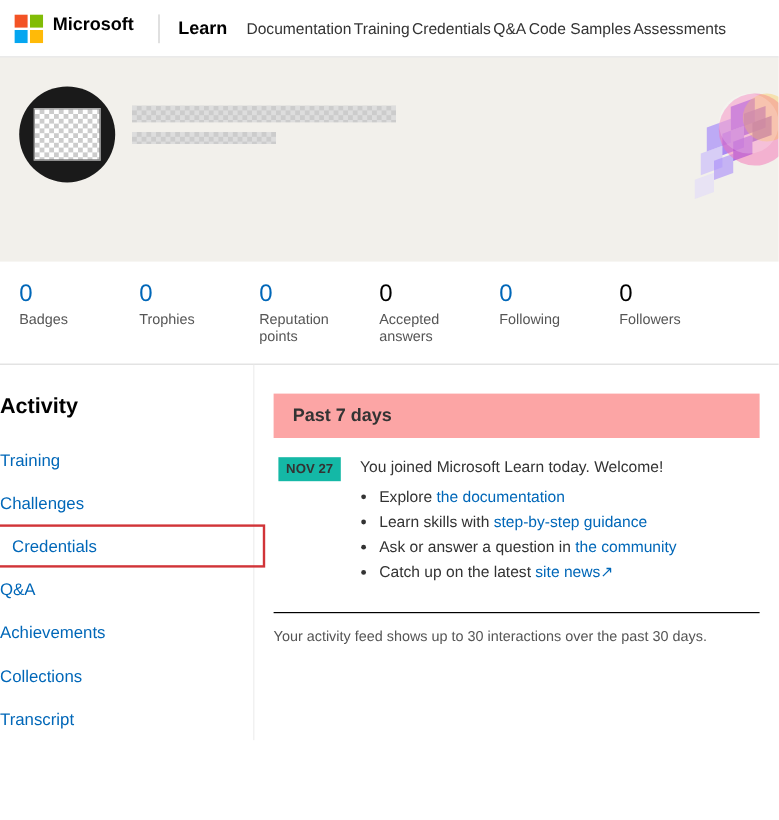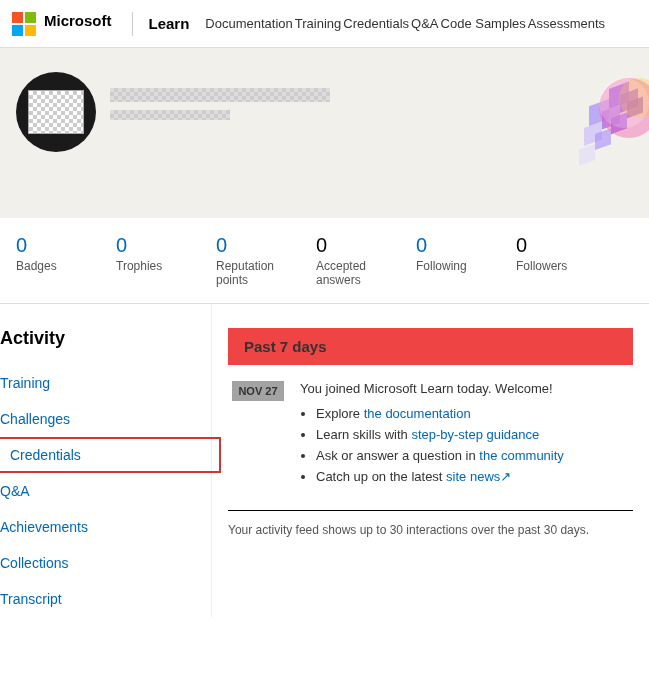--- a/index.html
+++ b/index.html
@@ -115,34 +115,34 @@
       width: calc(100% + 12px);
       margin-left: -2px;
     }
 
     
     .content-area {
       flex: 1;
       padding: 24px 16px;
     }
     .activity-header {
-      background: #ef4444;
+      background: #fca5a5;
       padding: 10px 16px;
       font-size: 15px;
       font-weight: 600;
       margin-bottom: 16px;
     }
     .activity-entry {
       display: flex;
       gap: 16px;
       margin-bottom: 16px;
       padding: 0 4px;
     }
     .date-badge {
-      background: #a3a3a3;
+      background: #14b8a6;
       font-size: 11px;
       font-weight: 600;
       color: #333;
       padding: 4px 6px;
       white-space: nowrap;
       height: fit-content;
       min-width: 52px;
       text-align: center;
     }
     .activity-text { font-size: 13px; color: #333; }

